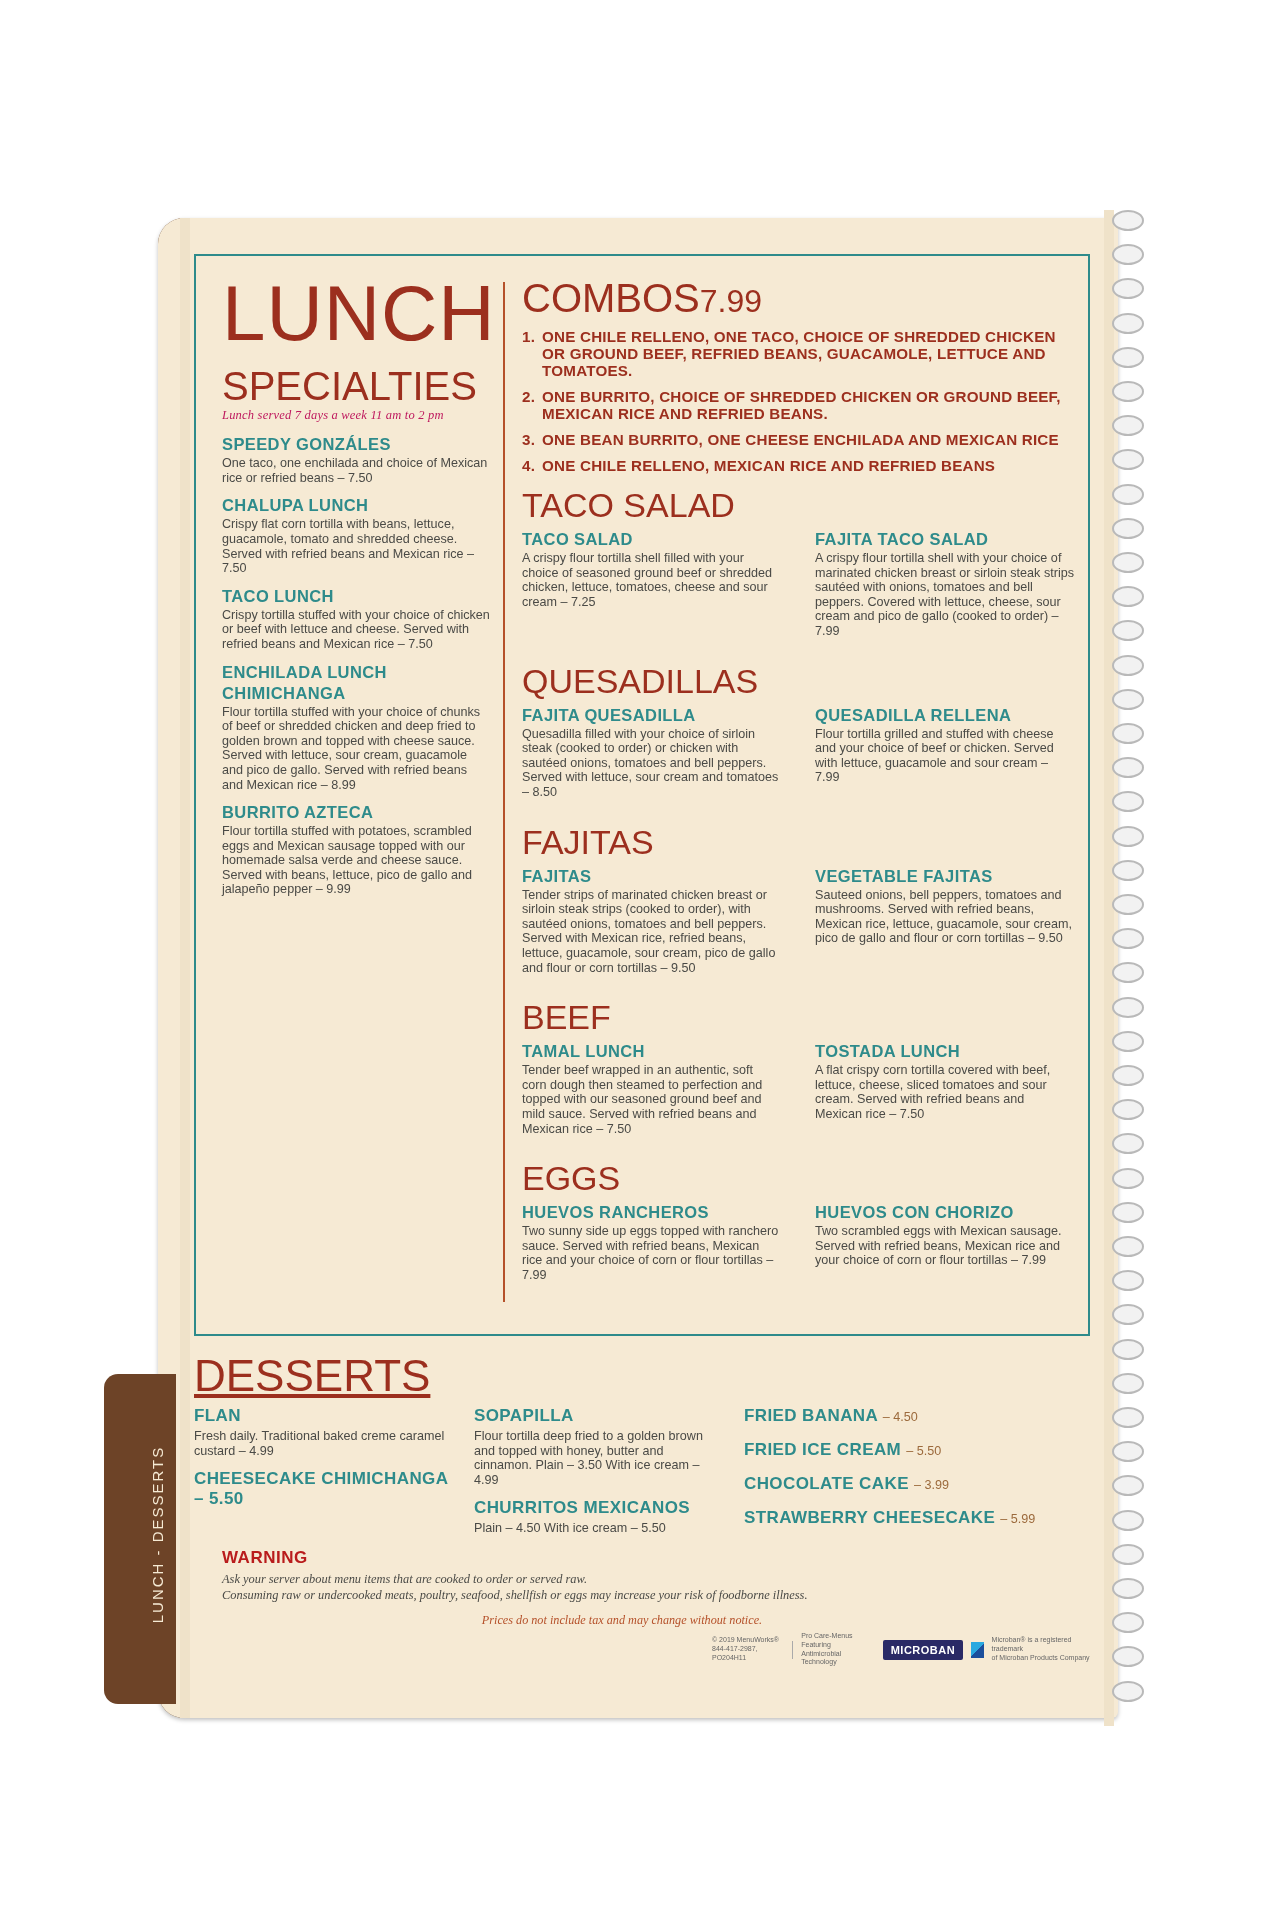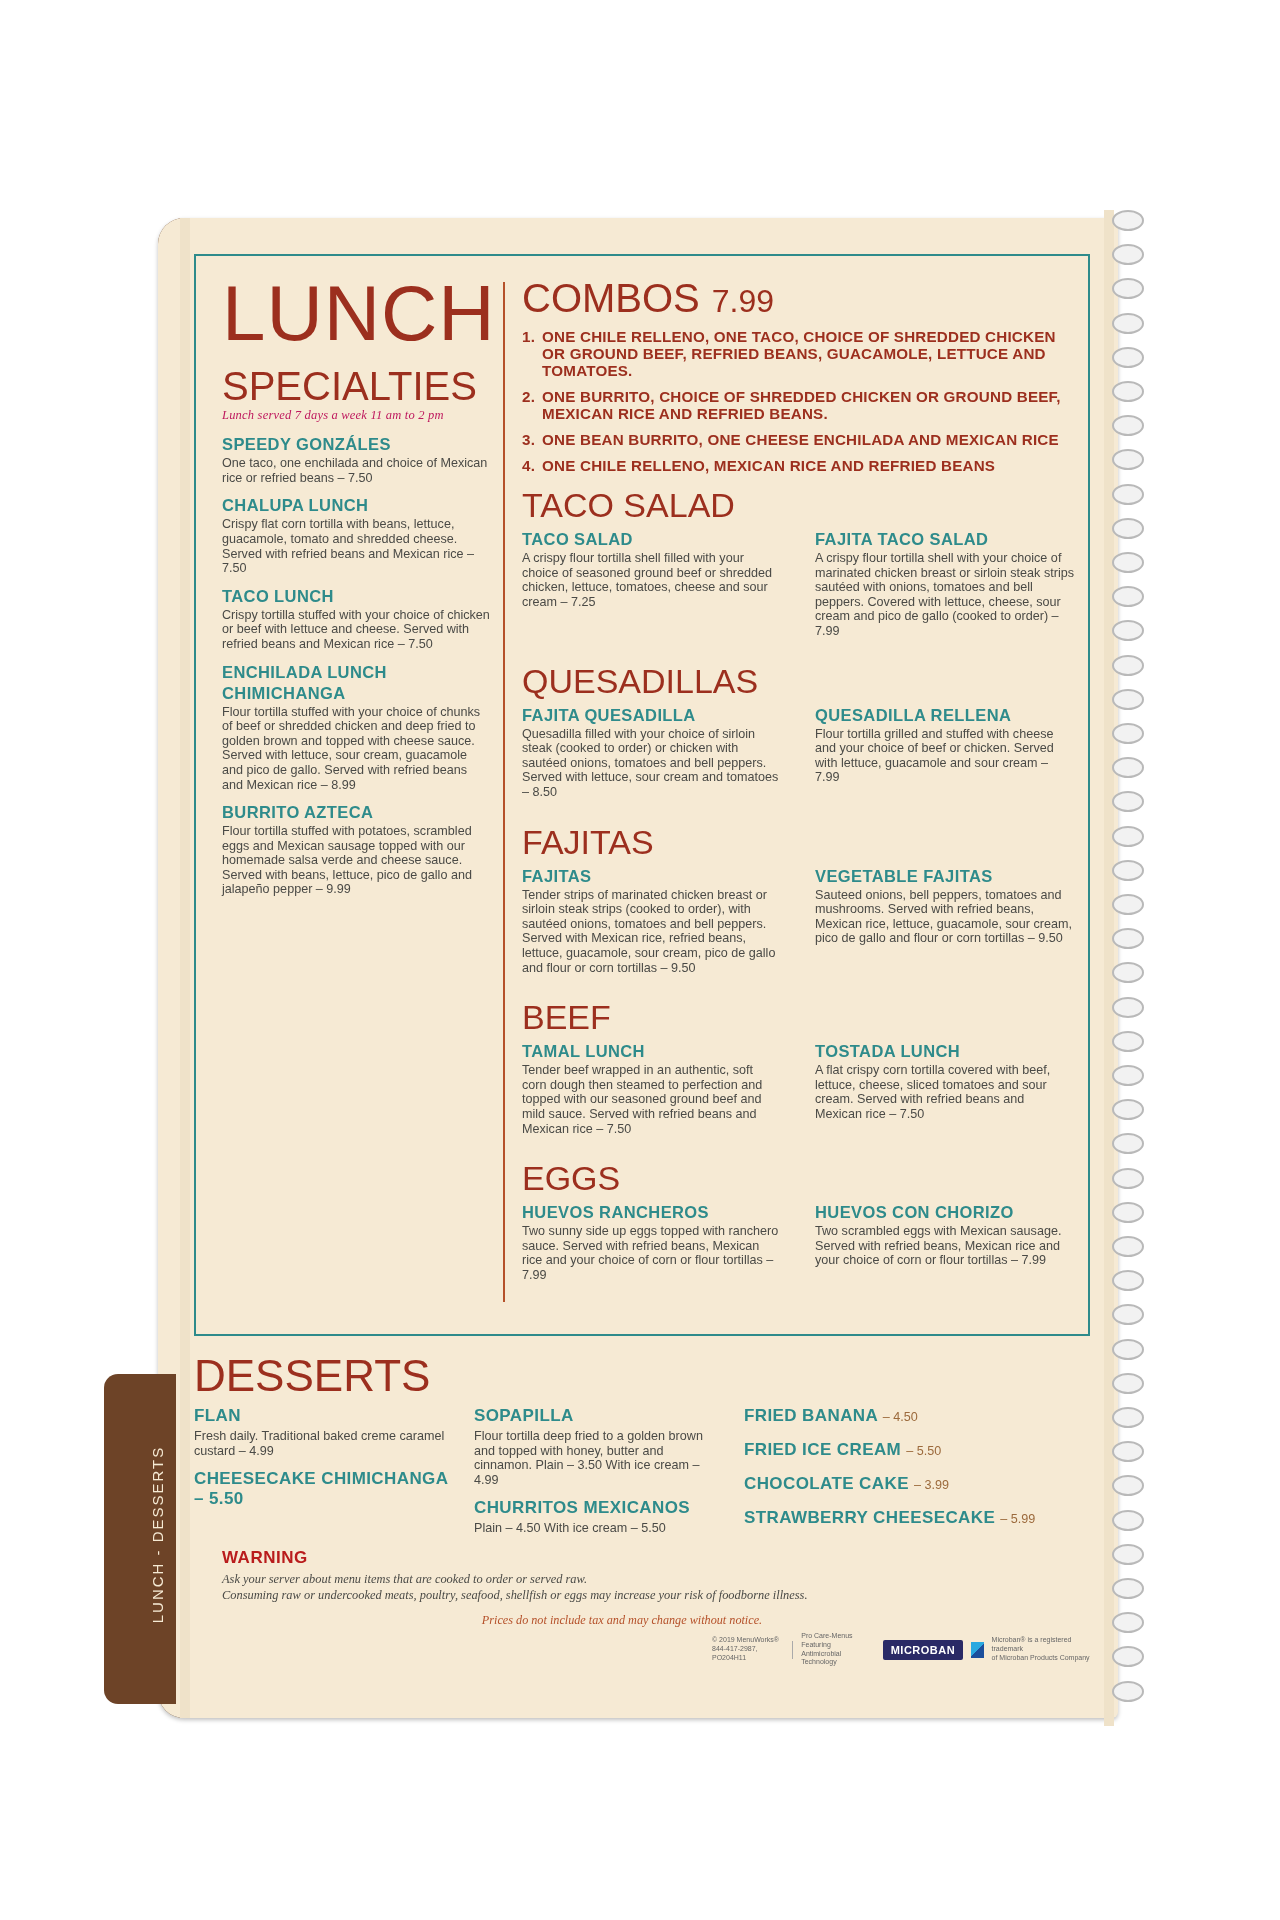--- a/index.html
+++ b/index.html
@@ -178,21 +178,21 @@
   
   .right-col {
     position: absolute;
     left: 522px;
     top: 278px;
     width: 552px;
   }
   .combos-head {
     display: flex;
     align-items: baseline;
-    gap: 12px;
+    gap: 0;
     margin-bottom: 8px;
   }
   .combos-price {
     font-family: "Liberation Sans", sans-serif;
     color: #9c2f1e;
     font-size: 32px;
   }
   .combo-list { margin: 0; padding: 0; list-style: none; }
   .combo-item {
     display: flex;
@@ -228,20 +228,21 @@
   }
   .dess-c1 { width: 258px; }
   .dess-c2 { width: 248px; }
   .dess-c3 { width: 300px; }
   .dessert-title {
     font-family: "Liberation Sans", sans-serif;
     color: #9c2f1e;
     font-size: 44px;
     line-height: 1;
     margin: 0 0 8px 0;
+    text-decoration: underline;
   }
   .dess-name-inline {
     font-family: "Liberation Sans", sans-serif;
     color: #2e8b8b;
     font-size: 17px;
     font-weight: bold;
     letter-spacing: 0.4px;
     margin: 0 0 3px 0;
   }
   .dess-row {

